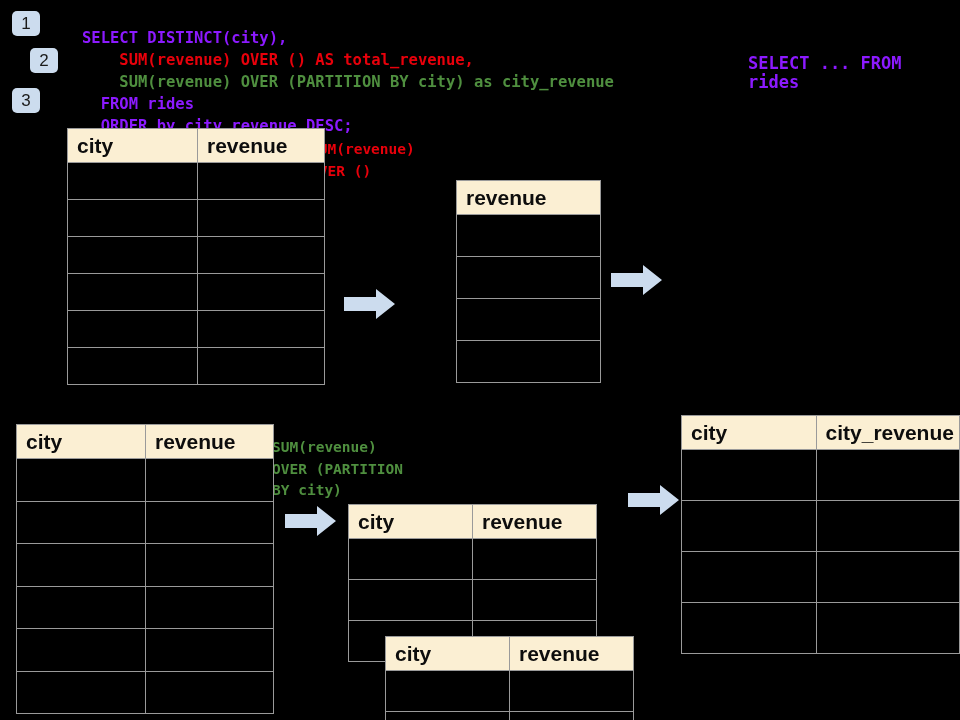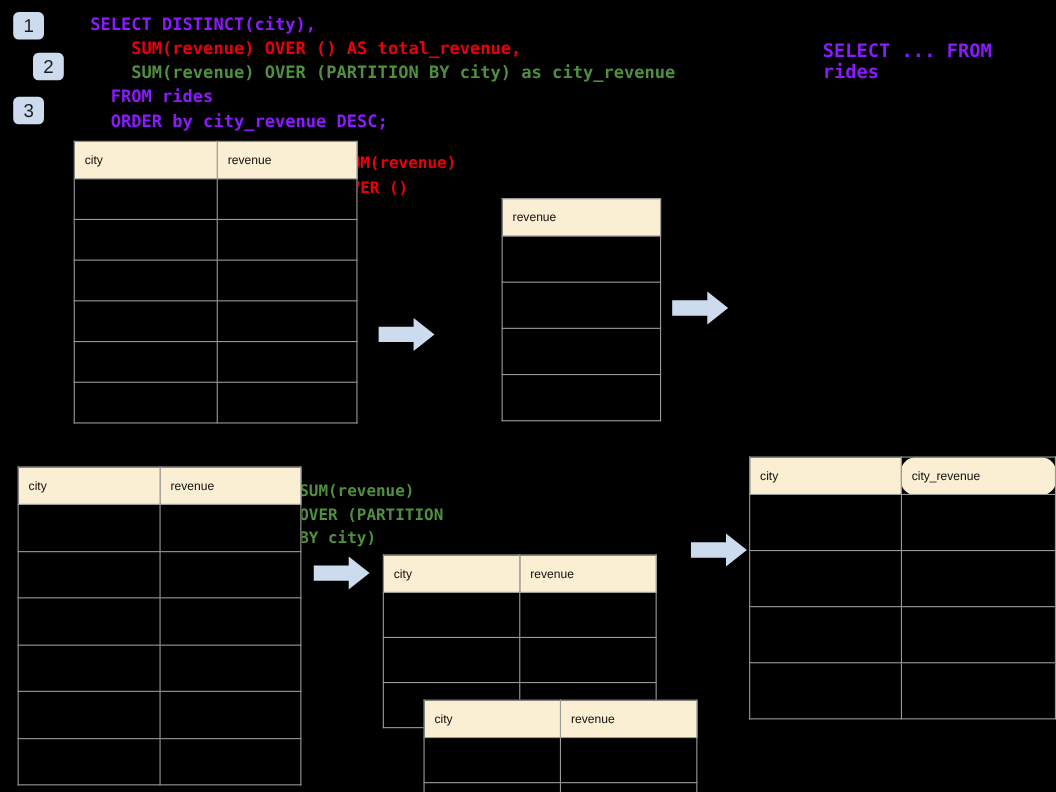--- a/index.html
+++ b/index.html
@@ -33,20 +33,21 @@
   #badge-2 { left: 30px; top: 48px; }
   #badge-3 { left: 12px; top: 88px; }
 
   
   .code-block {
     position: absolute;
     font-family: "DejaVu Sans Mono", "Liberation Mono", monospace;
     font-weight: bold;
     white-space: pre;
     letter-spacing: 0px;
+    margin-top: 16px;
   }
   #sql-main {
     left: 82px;
     top: 11px;
     font-size: 15.5px;
     line-height: 22px;
   }
   .sql-purple { color: #8c1aff; }
   .sql-red    { color: #e8000b; }
   .sql-green  { color: #4f8f3f; }
@@ -79,22 +80,22 @@
   }
   .tbl th, .tbl td {
     border: 1px solid #9a9a9a;
     padding: 0;
     margin: 0;
   }
   .tbl th {
     background: #fbefd3;
     color: #0d0d0d;
     font-family: "Liberation Sans", sans-serif;
-    font-weight: normal;
-    font-size: 11px;
+    font-weight: bold;
+    font-size: 21px;
     text-align: left;
     padding-left: 9px;
     height: 33px;
     vertical-align: middle;
   }
   .tbl td {
     background: #000000;
     height: 40px;
   }
 
@@ -118,21 +119,21 @@
   #tbl-part-back th:nth-child(2), #tbl-part-back td:nth-child(2) { width: 114px; }
   #tbl-part-back td { height: 40px; }
 
   #tbl-part-front   { left: 385px; top: 636px; }
   #tbl-part-front th:nth-child(1), #tbl-part-front td:nth-child(1) { width: 114px; }
   #tbl-part-front th:nth-child(2), #tbl-part-front td:nth-child(2) { width: 114px; }
   #tbl-part-front td { height: 40px; }
 
   #tbl-result       { left: 681px; top: 415px; }
   #tbl-result th:nth-child(1), #tbl-result td:nth-child(1) { width: 134px; }
-  #tbl-result th:nth-child(2), #tbl-result td:nth-child(2) { width: 134px; border-radius: 13px; }
+  #tbl-result th:nth-child(2), #tbl-result td:nth-child(2) { width: 134px; }
   #tbl-result td { height: 50px; }
 
   
   .arrow {
     position: absolute;
     width: 52px;
     height: 34px;
   }
   #arrow-1 { left: 344px; top: 287px; }
   #arrow-2 { left: 611px; top: 263px; }

